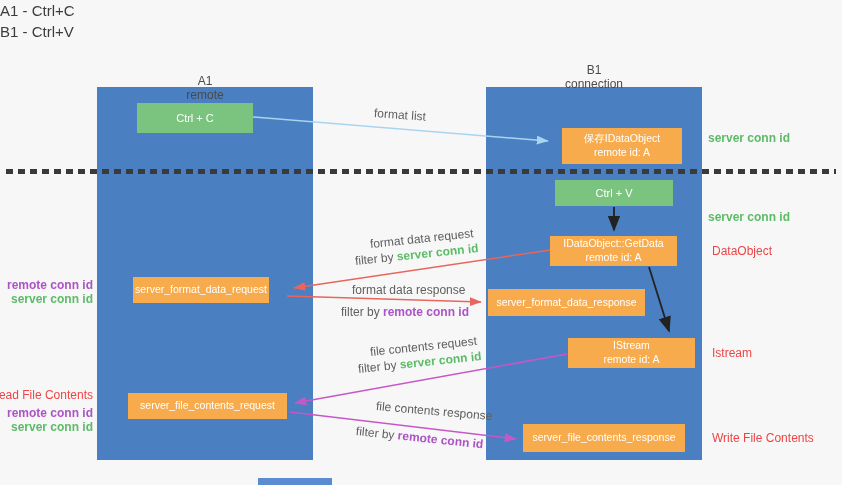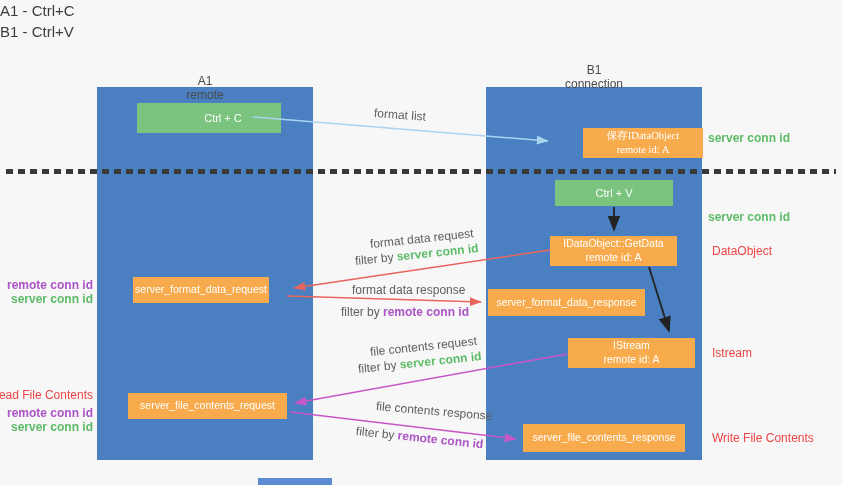--- a/index.html
+++ b/index.html
@@ -47,25 +47,25 @@
   <div class="lane-header" style="left:486px;top:44px;width:216px;">
     <div>B1</div>
     <div>connection</div>
   </div>
 
   <div class="lane" style="left:97px;top:87px;width:216px;height:373px;"></div>
   <div class="lane" style="left:486px;top:87px;width:216px;height:373px;"></div>
 
   <div class="dotted-divider"></div>
 
-  <div class="node green" style="left:137px;top:103px;width:116px;height:30px;padding-left:28px;">
+  <div class="node green" style="left:137px;top:103px;width:116px;height:30px;">
     <div>Ctrl + C</div>
   </div>
 
-  <div class="node orange" style="left:583px;top:128px;width:120px;height:30px;font-family:Liberation Serif, serif;">
+  <div class="node orange" style="left:562px;top:128px;width:120px;height:36px;">
     <div>保存IDataObject</div>
     <div>remote id: A</div>
   </div>
 
   <div class="node green" style="left:555px;top:180px;width:118px;height:26px;">
     <div>Ctrl + V</div>
   </div>
 
   <div class="node orange" style="left:550px;top:236px;width:127px;height:30px;">
     <div>IDataObject::GetData</div>

